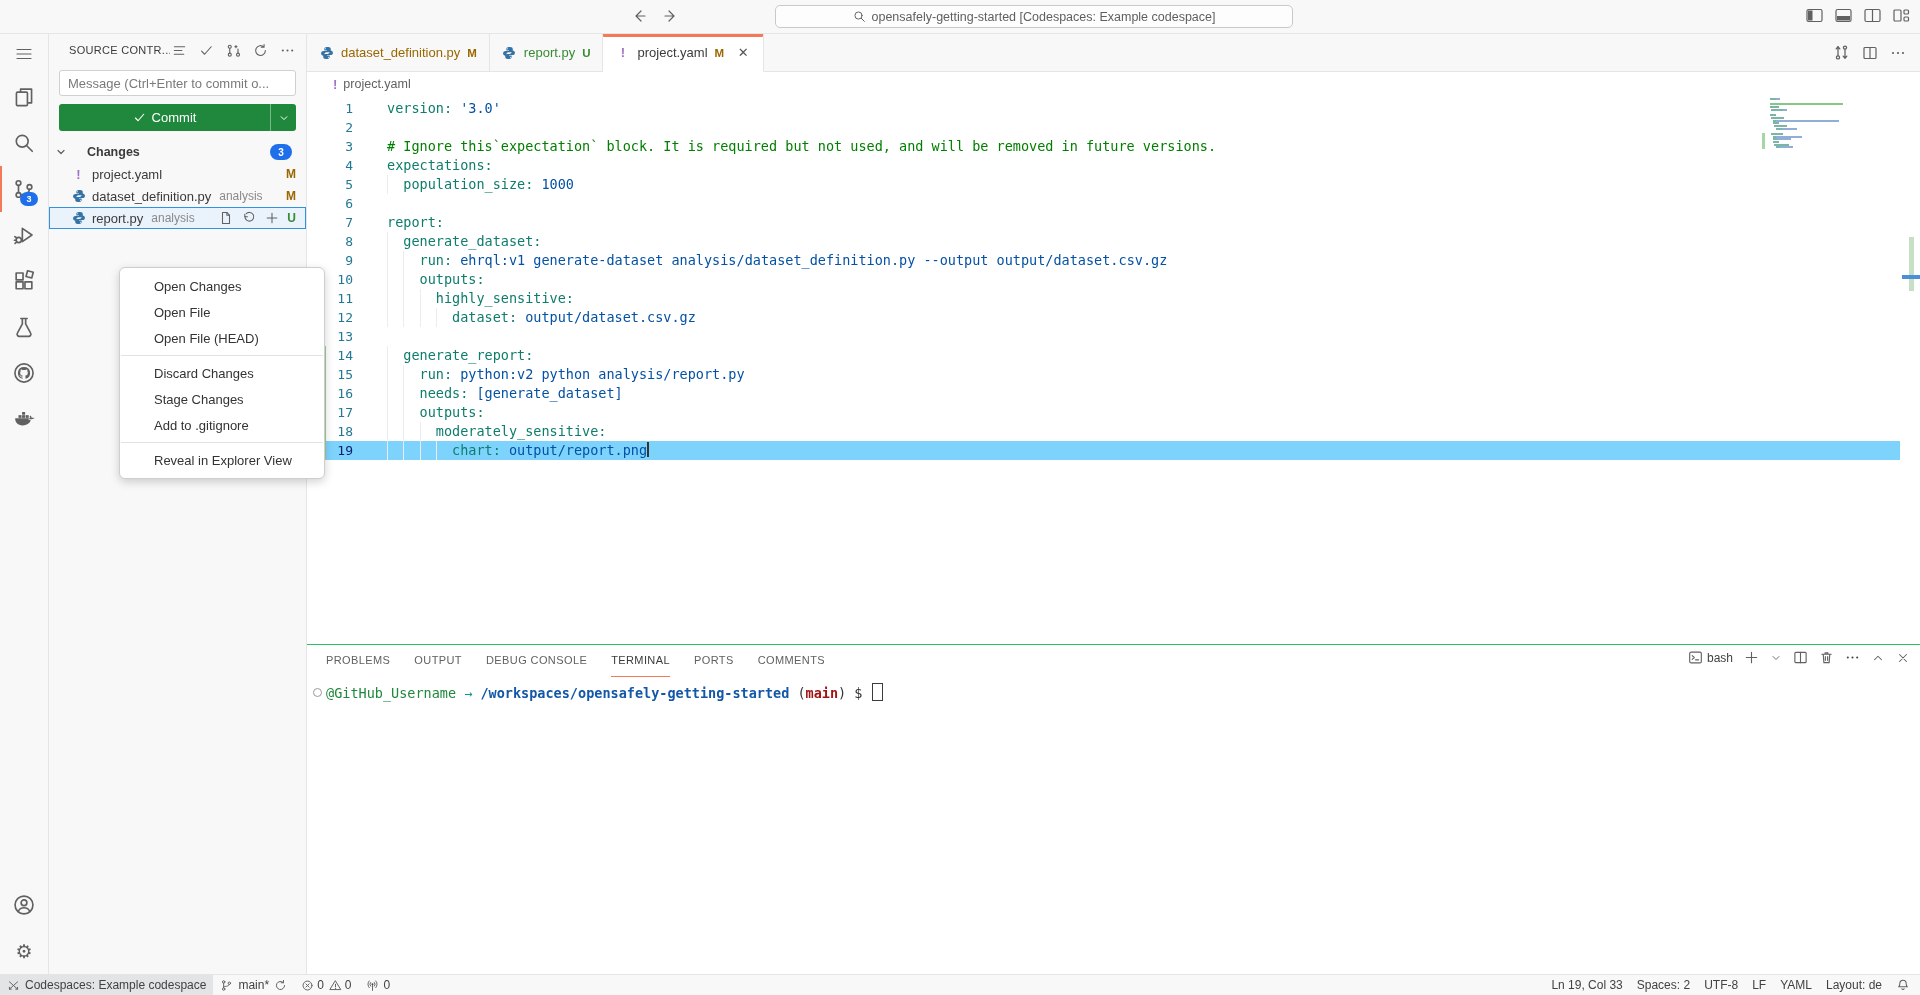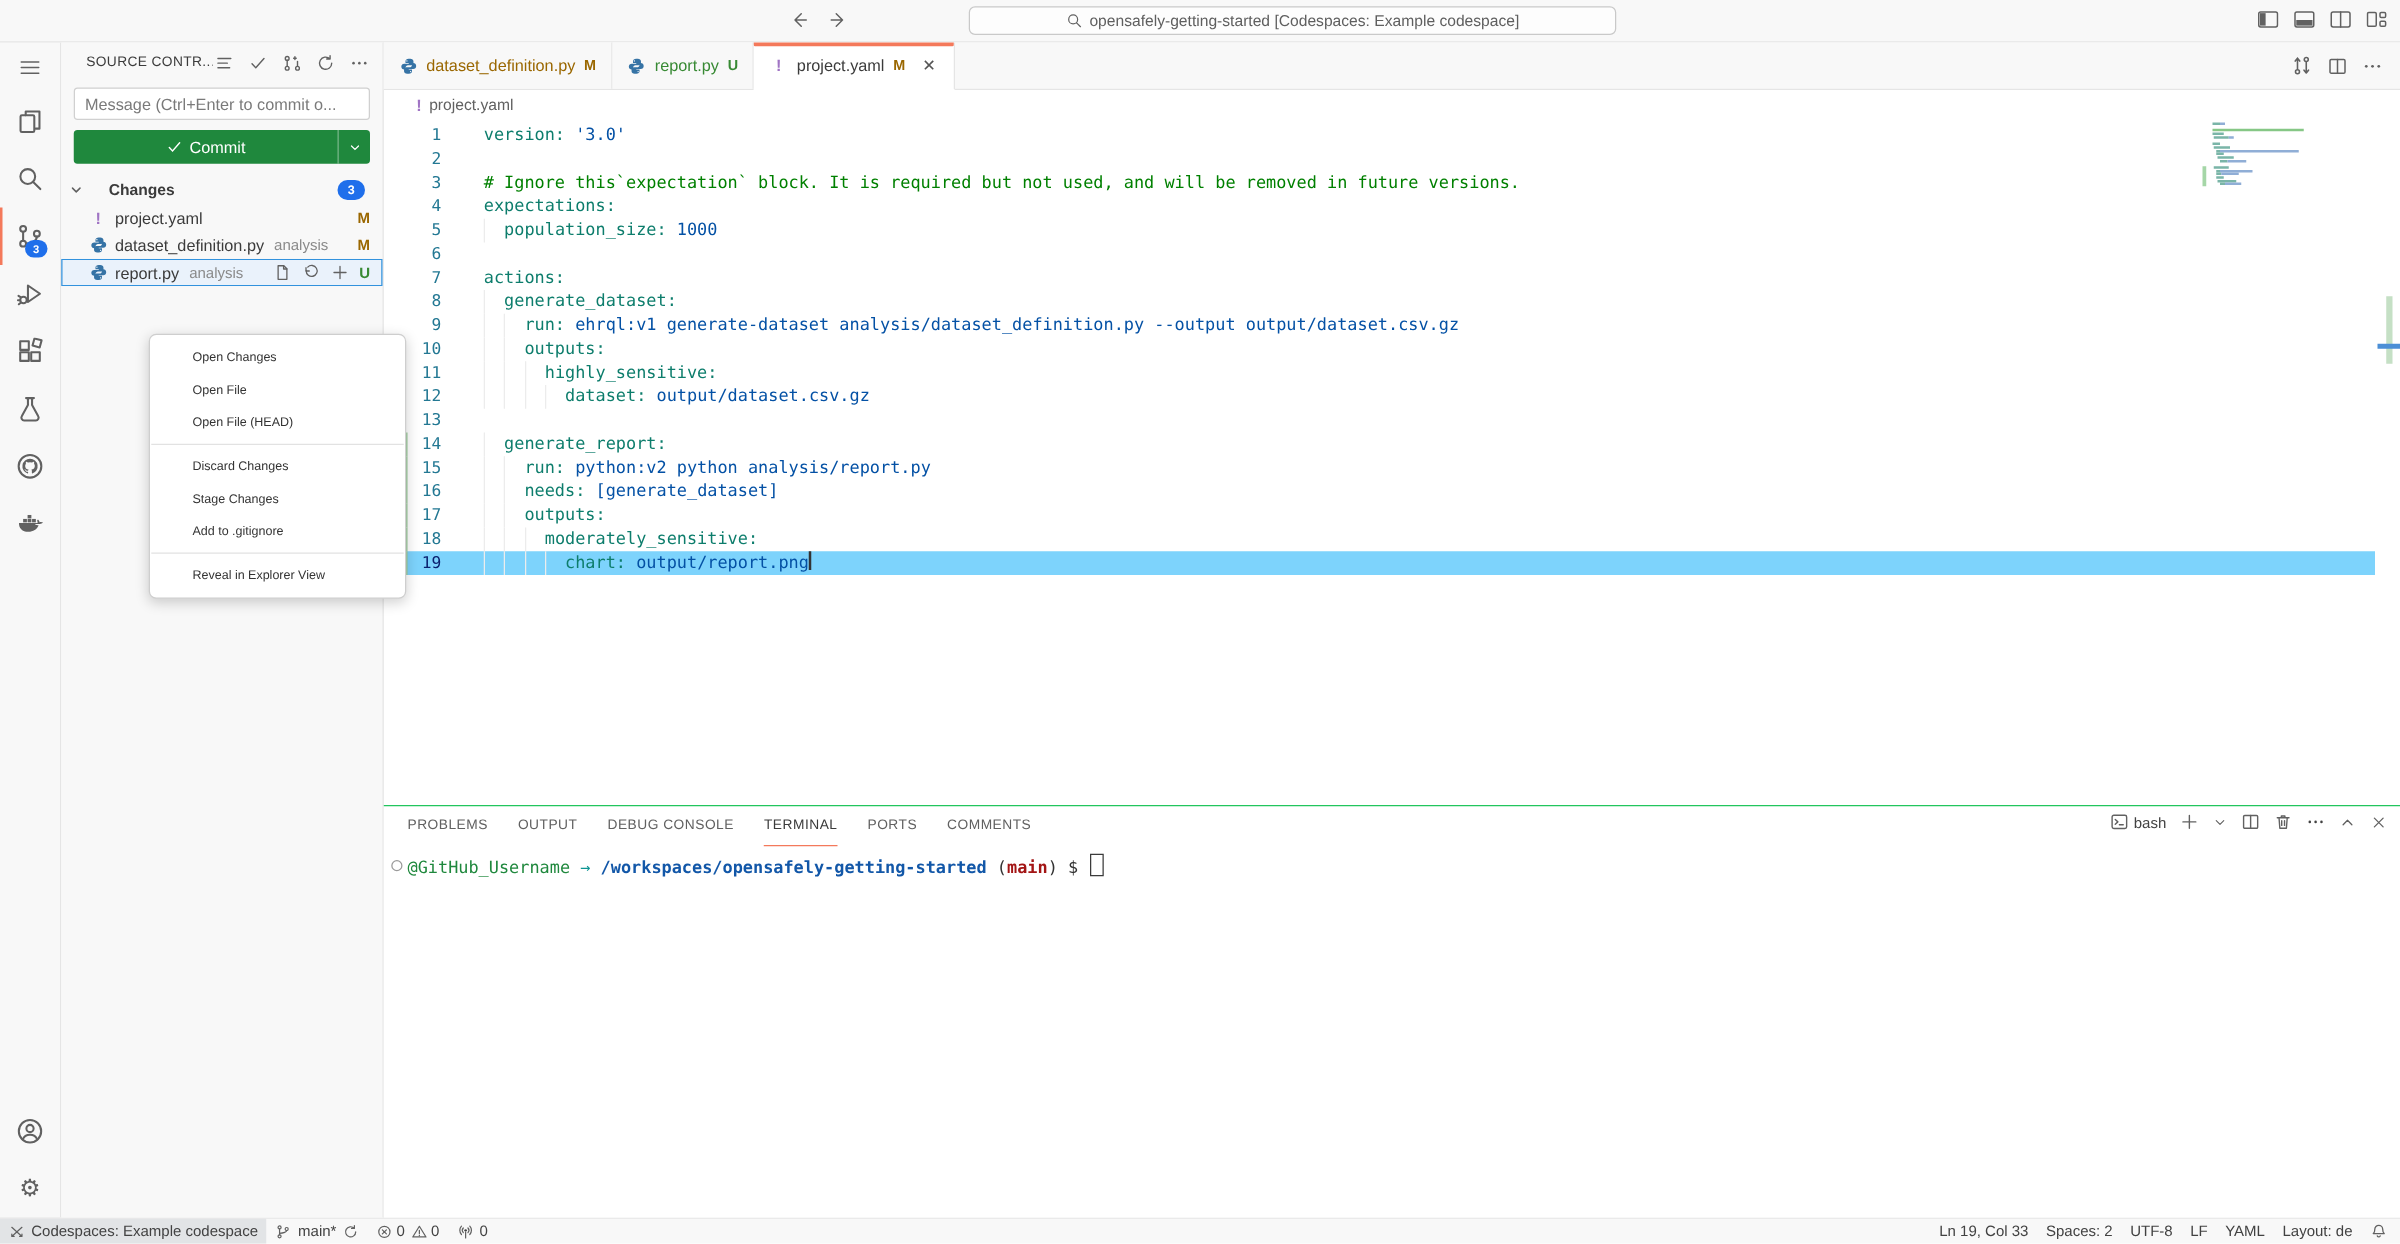--- a/index.html
+++ b/index.html
@@ -47,21 +47,21 @@
   .scm-folder{color:#8a8a8a;font-size:12px;margin-left:2px;white-space:nowrap}
   .scm-right{margin-left:auto;display:flex;align-items:center;gap:7px}
   .scm-status{font-size:12px;font-weight:700}
   .st-M{color:#9a6700}.st-U{color:#388a34}
   .row-act{width:16px;height:16px;display:flex;align-items:center;justify-content:center}
   .fileicon{width:15px;display:flex;justify-content:center;flex:none}
   .yaml-bang{color:#a074c4;font-weight:700;font-size:13px;line-height:1}
 
   
   .context-menu{position:absolute;left:70px;top:233px;width:204px;background:#fff;border:1px solid #cecece;border-radius:6px;box-shadow:0 3px 10px rgba(0,0,0,.18);padding:5px 0;z-index:50}
-  .menu-item{height:26px;display:flex;align-items:center;padding-left:34px;font-size:10px;color:#333;cursor:pointer}
+  .menu-item{height:26px;display:flex;align-items:center;padding-left:34px;font-size:13px;color:#333;cursor:pointer}
   .menu-sep{height:1px;background:#e2e2e2;margin:4px 1px}
 
   
   .editor-col{flex:1;display:flex;flex-direction:column;min-width:0;background:#fff}
   .tabstrip{height:37px;background:#f8f8f8;border-bottom:1px solid #e5e5e5;display:flex;align-items:stretch;flex:none;position:relative}
   .tab{display:flex;align-items:center;gap:7px;padding:0 12px;border-right:1px solid #e5e5e5;font-size:13px;color:#616161;position:relative;background:#f8f8f8;cursor:pointer}
   .tab.active{background:#fff;color:#3b3b3b;border-bottom:1px solid #fff;margin-bottom:-1px}
   .tab.active::before{content:"";position:absolute;left:0;right:0;top:0;height:2.5px;background:#f4795b;border-radius:0 0 1px 1px}
   .tab .status{font-size:11.5px;font-weight:700}
   .tab .closex{margin-left:4px;color:#555;font-size:13px;width:16px;height:16px;display:flex;align-items:center;justify-content:center;border-radius:3px}
@@ -467,21 +467,21 @@
       </div>
 
       <div class="editor-body">
         <div class="code-lines" id="code-lines">
             <div class="cline"><span class="chgbar"></span><span class="lnum">1</span><span class="ltxt"><span class="tok-key">version:</span><span class="tok-val"> '3.0'</span></span></div>
             <div class="cline"><span class="chgbar"></span><span class="lnum">2</span><span class="ltxt"></span></div>
             <div class="cline"><span class="chgbar"></span><span class="lnum">3</span><span class="ltxt"><span class="tok-comment"># Ignore this`expectation` block. It is required but not used, and will be removed in future versions.</span></span></div>
             <div class="cline"><span class="chgbar"></span><span class="lnum">4</span><span class="ltxt"><span class="tok-key">expectations:</span></span></div>
             <div class="cline"><span class="chgbar"></span><span class="lnum">5</span><span class="ltxt"><span class="guide" style="left: 0px;"></span>  <span class="tok-key">population_size:</span><span class="tok-val"> 1000</span></span></div>
             <div class="cline"><span class="chgbar"></span><span class="lnum">6</span><span class="ltxt"></span></div>
-            <div class="cline"><span class="chgbar"></span><span class="lnum">7</span><span class="ltxt"><span class="tok-key">actions:</span></span></div>
+            <div class="cline"><span class="chgbar"></span><span class="lnum">7</span><span class="ltxt"><span class="tok-key">report:</span></span></div>
             <div class="cline"><span class="chgbar"></span><span class="lnum">8</span><span class="ltxt"><span class="guide" style="left: 0px;"></span>  <span class="tok-key">generate_dataset:</span></span></div>
             <div class="cline"><span class="chgbar"></span><span class="lnum">9</span><span class="ltxt"><span class="guide" style="left: 0px;"></span><span class="guide" style="left: 16.26px;"></span>    <span class="tok-key">run:</span><span class="tok-val"> ehrql:v1 generate-dataset analysis/dataset_definition.py --output output/dataset.csv.gz</span></span></div>
             <div class="cline"><span class="chgbar"></span><span class="lnum">10</span><span class="ltxt"><span class="guide" style="left: 0px;"></span><span class="guide" style="left: 16.26px;"></span>    <span class="tok-key">outputs:</span></span></div>
             <div class="cline"><span class="chgbar"></span><span class="lnum">11</span><span class="ltxt"><span class="guide" style="left: 0px;"></span><span class="guide" style="left: 16.26px;"></span><span class="guide" style="left: 32.52px;"></span>      <span class="tok-key">highly_sensitive:</span></span></div>
             <div class="cline"><span class="chgbar"></span><span class="lnum">12</span><span class="ltxt"><span class="guide" style="left: 0px;"></span><span class="guide" style="left: 16.26px;"></span><span class="guide" style="left: 32.52px;"></span><span class="guide" style="left: 48.78px;"></span>        <span class="tok-key">dataset:</span><span class="tok-val"> output/dataset.csv.gz</span></span></div>
             <div class="cline"><span class="chgbar"></span><span class="lnum">13</span><span class="ltxt"></span></div>
             <div class="cline"><span class="chgbar on"></span><span class="lnum">14</span><span class="ltxt"><span class="guide" style="left: 0px;"></span>  <span class="tok-key">generate_report:</span></span></div>
             <div class="cline"><span class="chgbar on"></span><span class="lnum">15</span><span class="ltxt"><span class="guide" style="left: 0px;"></span><span class="guide" style="left: 16.26px;"></span>    <span class="tok-key">run:</span><span class="tok-val"> python:v2 python analysis/report.py</span></span></div>
             <div class="cline"><span class="chgbar on"></span><span class="lnum">16</span><span class="ltxt"><span class="guide" style="left: 0px;"></span><span class="guide" style="left: 16.26px;"></span>    <span class="tok-key">needs:</span><span class="tok-val"> [generate_dataset]</span></span></div>
             <div class="cline"><span class="chgbar on"></span><span class="lnum">17</span><span class="ltxt"><span class="guide" style="left: 0px;"></span><span class="guide" style="left: 16.26px;"></span>    <span class="tok-key">outputs:</span></span></div>

